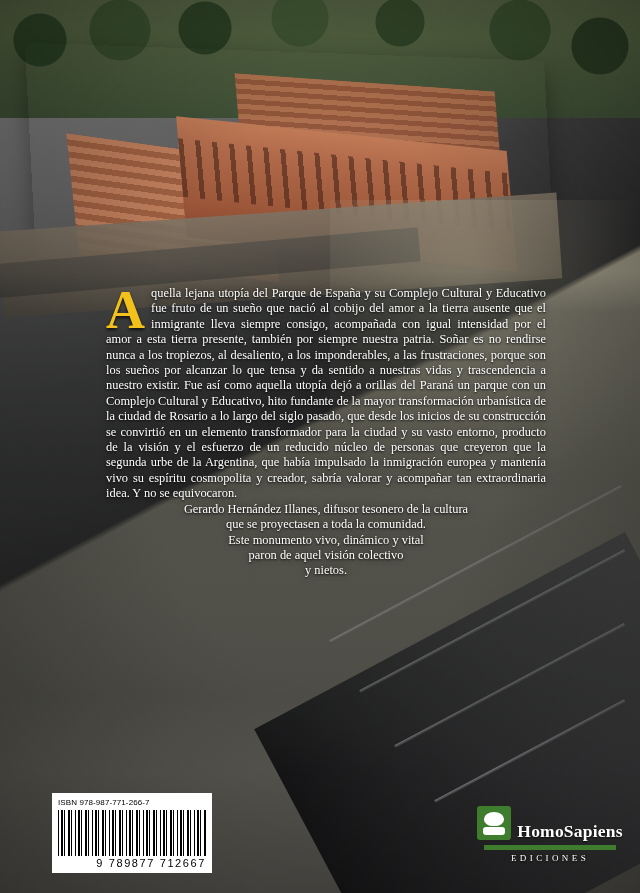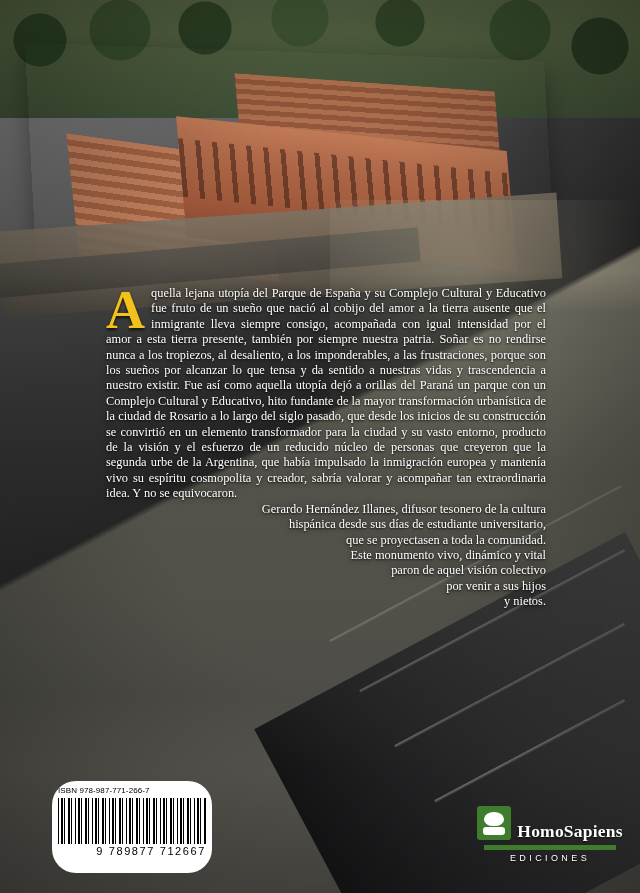--- a/index.html
+++ b/index.html
@@ -143,33 +143,32 @@
     float: left;
     font-size: 54px;
     line-height: 44px;
     font-weight: bold;
     color: #f3c11b;
     margin: 2px 6px 0 0;
     text-shadow: 0 2px 3px rgba(0,0,0,0.75);
     font-family: "Liberation Serif", serif;
   }
   .para-just { text-align: justify; }
-  .para-left { text-align: right; }
+  .para-left { text-align: center; }
   .blurb p { margin: 0; }
 
   
   .isbn-box {
     position: absolute;
     left: 52px;
     bottom: 20px;
     width: 160px;
     background: #ffffff;
-    padding: 5px 6px 16px 6px;
+    padding: 5px 6px 4px 6px;
     box-sizing: border-box;
-    border-radius: 24px;
   }
   .isbn-text {
     font-family: "Liberation Sans", sans-serif;
     font-size: 8px;
     color: #000;
     letter-spacing: 0.1px;
     margin-bottom: 3px;
   }
   .barcode {
     height: 46px;
@@ -241,21 +240,21 @@
     text-shadow: 0 1px 2px rgba(0,0,0,0.8);
     margin-top: 17px;
   }
   .logo-bar {
     margin-top: 3px;
     height: 5px;
     background: #3f7d2e;
     width: 132px;
   }
   .logo-sub {
-    font-family: Liberation Sans, sans-serif;
+    font-family: Liberation Serif, serif;
     font-size: 9px;
     letter-spacing: 3.4px;
     color: #ffffff;
     margin-top: 3px;
     text-shadow: 0 1px 2px rgba(0,0,0,0.8);
   }
 </style>
 </head>
 <body>
 
@@ -277,25 +276,23 @@
     <div class="roof-rib" style="left:395px; top:745px; width:260px; transform:rotate(-28deg);"></div>
     <div class="roof-rib" style="left:435px; top:800px; width:215px; transform:rotate(-28deg);"></div>
     <div class="vignette"></div>
   </div>
 
   <div class="text-scrim"></div>
 
   <div class="blurb">
     <p class="para-just"><span class="dropcap">A</span><span>quella lejana utopía del Parque de España y su Complejo Cultural y Educativo fue fruto de un sueño que nació al cobijo del amor a la tierra ausente que el inmigrante lleva siempre consigo, acompañada con igual intensidad por el amor a esta tierra presente, también por siempre nuestra patria. Soñar es no rendirse nunca a los tropiezos, al desaliento, a los imponderables, a las frustraciones, porque son los sueños por alcanzar lo que tensa y da sentido a nuestras vidas y trascendencia a nuestro existir. Fue así como aquella utopía dejó a orillas del Paraná un parque con un Complejo Cultural y Educativo, hito fundante de la mayor transformación urbanística de la ciudad de Rosario a lo largo del siglo pasado, que desde los inicios de su construcción se convirtió en un elemento transformador para la ciudad y su vasto entorno, producto de la visión y el esfuerzo de un reducido núcleo de personas que creyeron que la segunda urbe de la Argentina, que había impulsado la inmigración europea y mantenía vivo su espíritu cosmopolita y creador, sabría valorar y acompañar tan extraordinaria idea. Y no se equivocaron.</span></p>
     <p class="para-left">Gerardo Hernández Illanes, difusor tesonero de la cultura</p>
-    <p class="para-left">hispánica desde sus días de estudiante universitario,</p>
     <p class="para-left">que se proyectasen a toda la comunidad.</p>
     <p class="para-left">Este monumento vivo, dinámico y vital</p>
     <p class="para-left">paron de aquel visión colectivo</p>
-    <p class="para-left">por venir a sus hijos</p>
     <p class="para-left">y nietos.</p>
   </div>
 
   <div class="isbn-box">
     <div class="isbn-text">ISBN 978-987-771-266-7</div>
     <div class="barcode"></div>
     <div class="barcode-digits">9 789877 712667</div>
   </div>
 
   <div class="logo">

